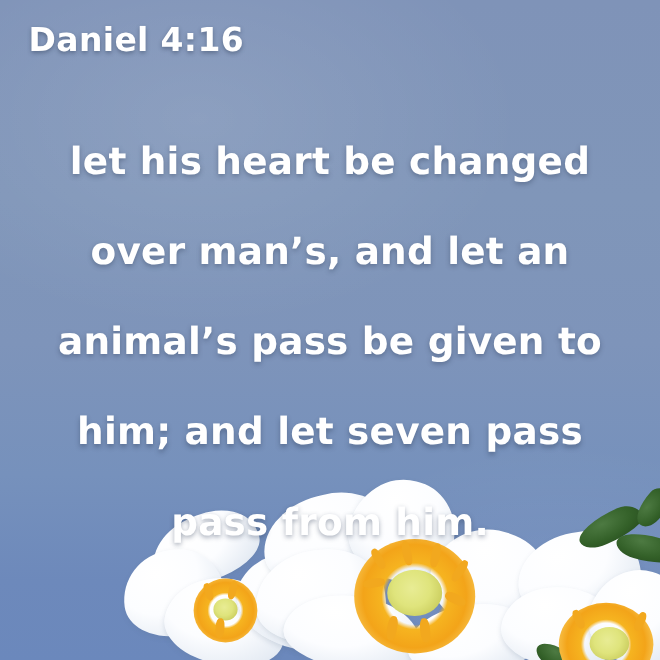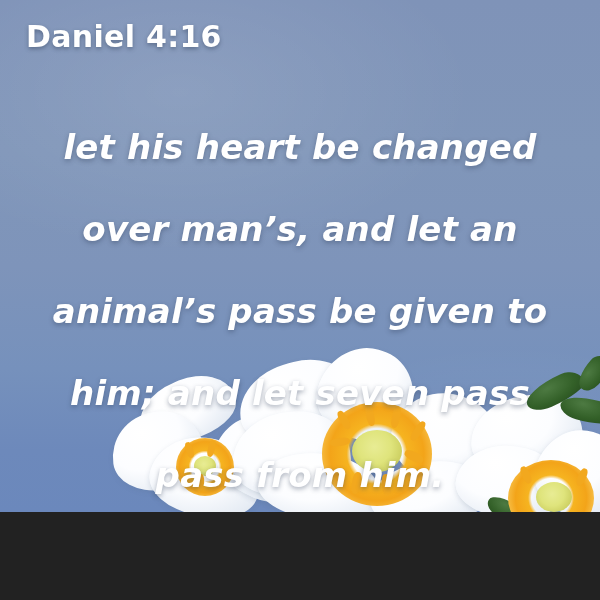--- a/index.html
+++ b/index.html
@@ -4,21 +4,21 @@
 <title>Scripture Image</title>
 <style>
   html, body {
     margin: 0;
     padding: 0;
     background: #222;
   }
   .canvas {
     position: relative;
     width: 600px;
-    height: 512px;
+    height: 600px;
     overflow: hidden;
     font-family: "DejaVu Sans", sans-serif;
     background: linear-gradient(to bottom,
         #7f93b8 0%,
         #8096b9 30%,
         #7e94ba 52%,
         #7691bc 72%,
         #6d89bb 88%,
         #6b88bc 100%);
   }
@@ -47,21 +47,20 @@
   }
   .verse {
     position: absolute;
     left: 0;
     right: 0;
     top: 106px;
     text-align: center;
     padding: 0 34px;
     box-sizing: border-box;
     z-index: 6;
-    font-style: italic;
   }
   .verse-line {
     color: #ffffff;
     font-size: 34px;
     font-weight: 700;
     line-height: 82px;
     letter-spacing: 0.2px;
     text-shadow: 0 2px 5px rgba(45,60,85,0.42);
     white-space: nowrap;
   }

